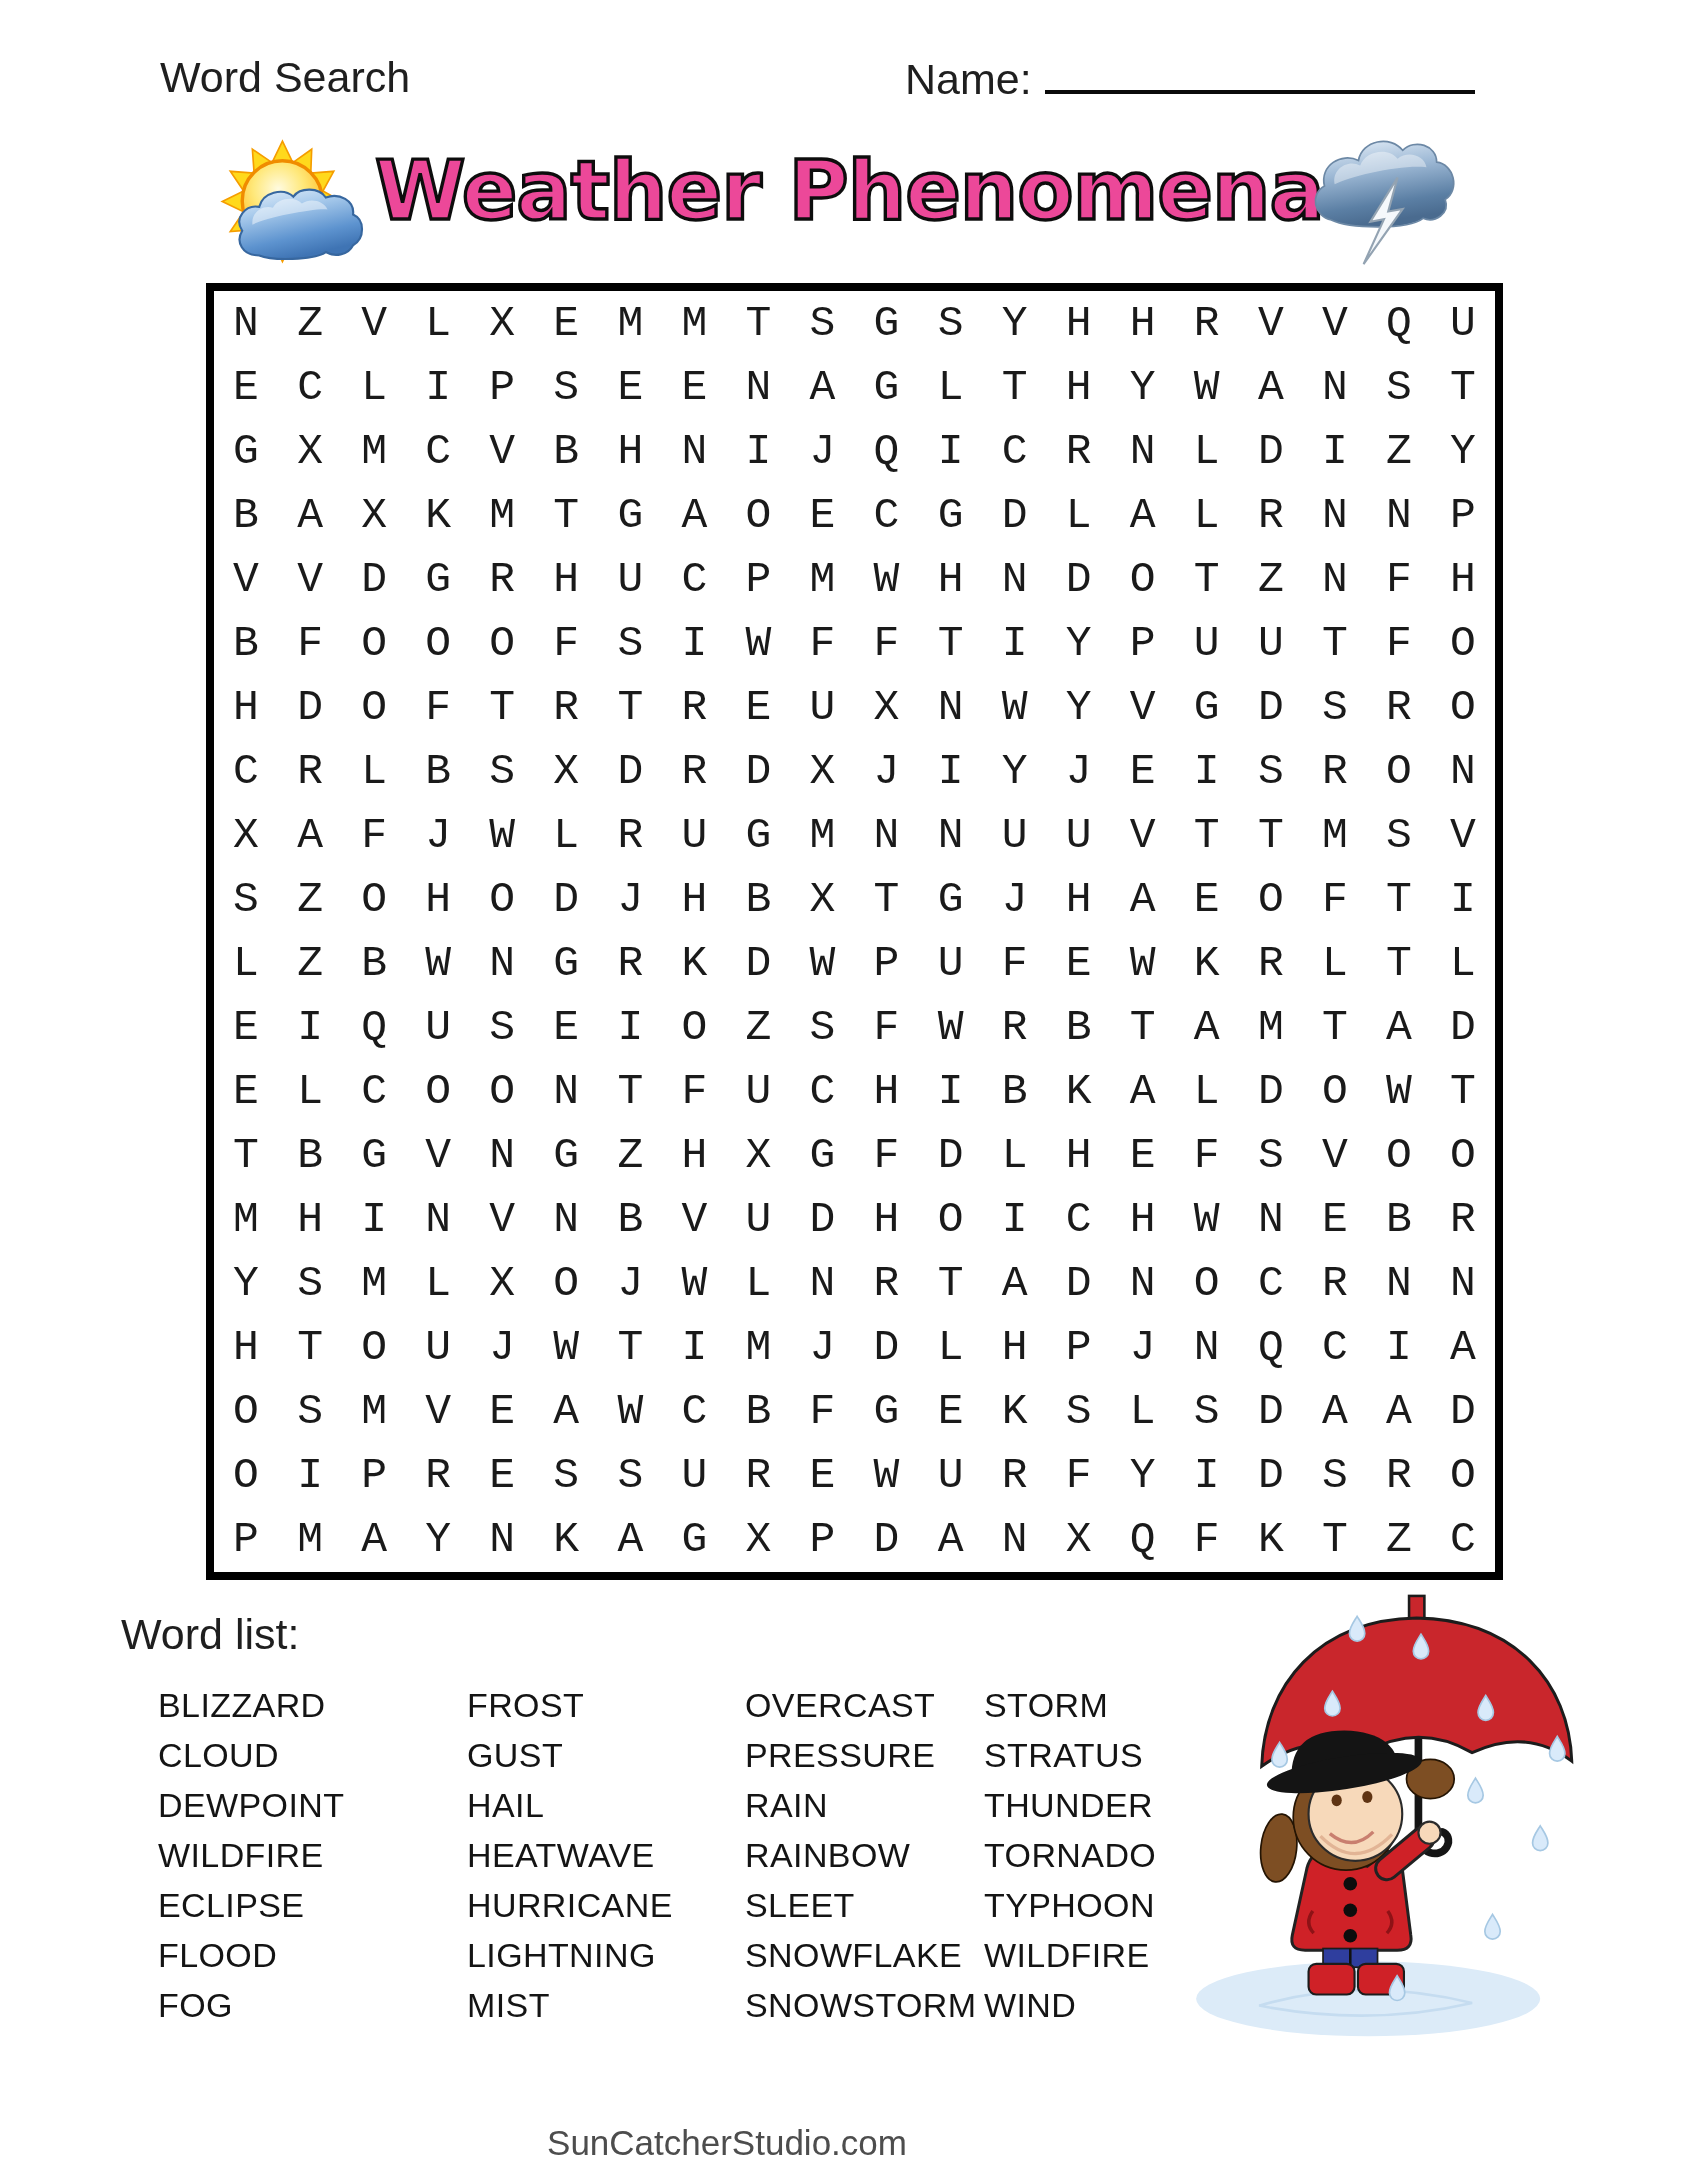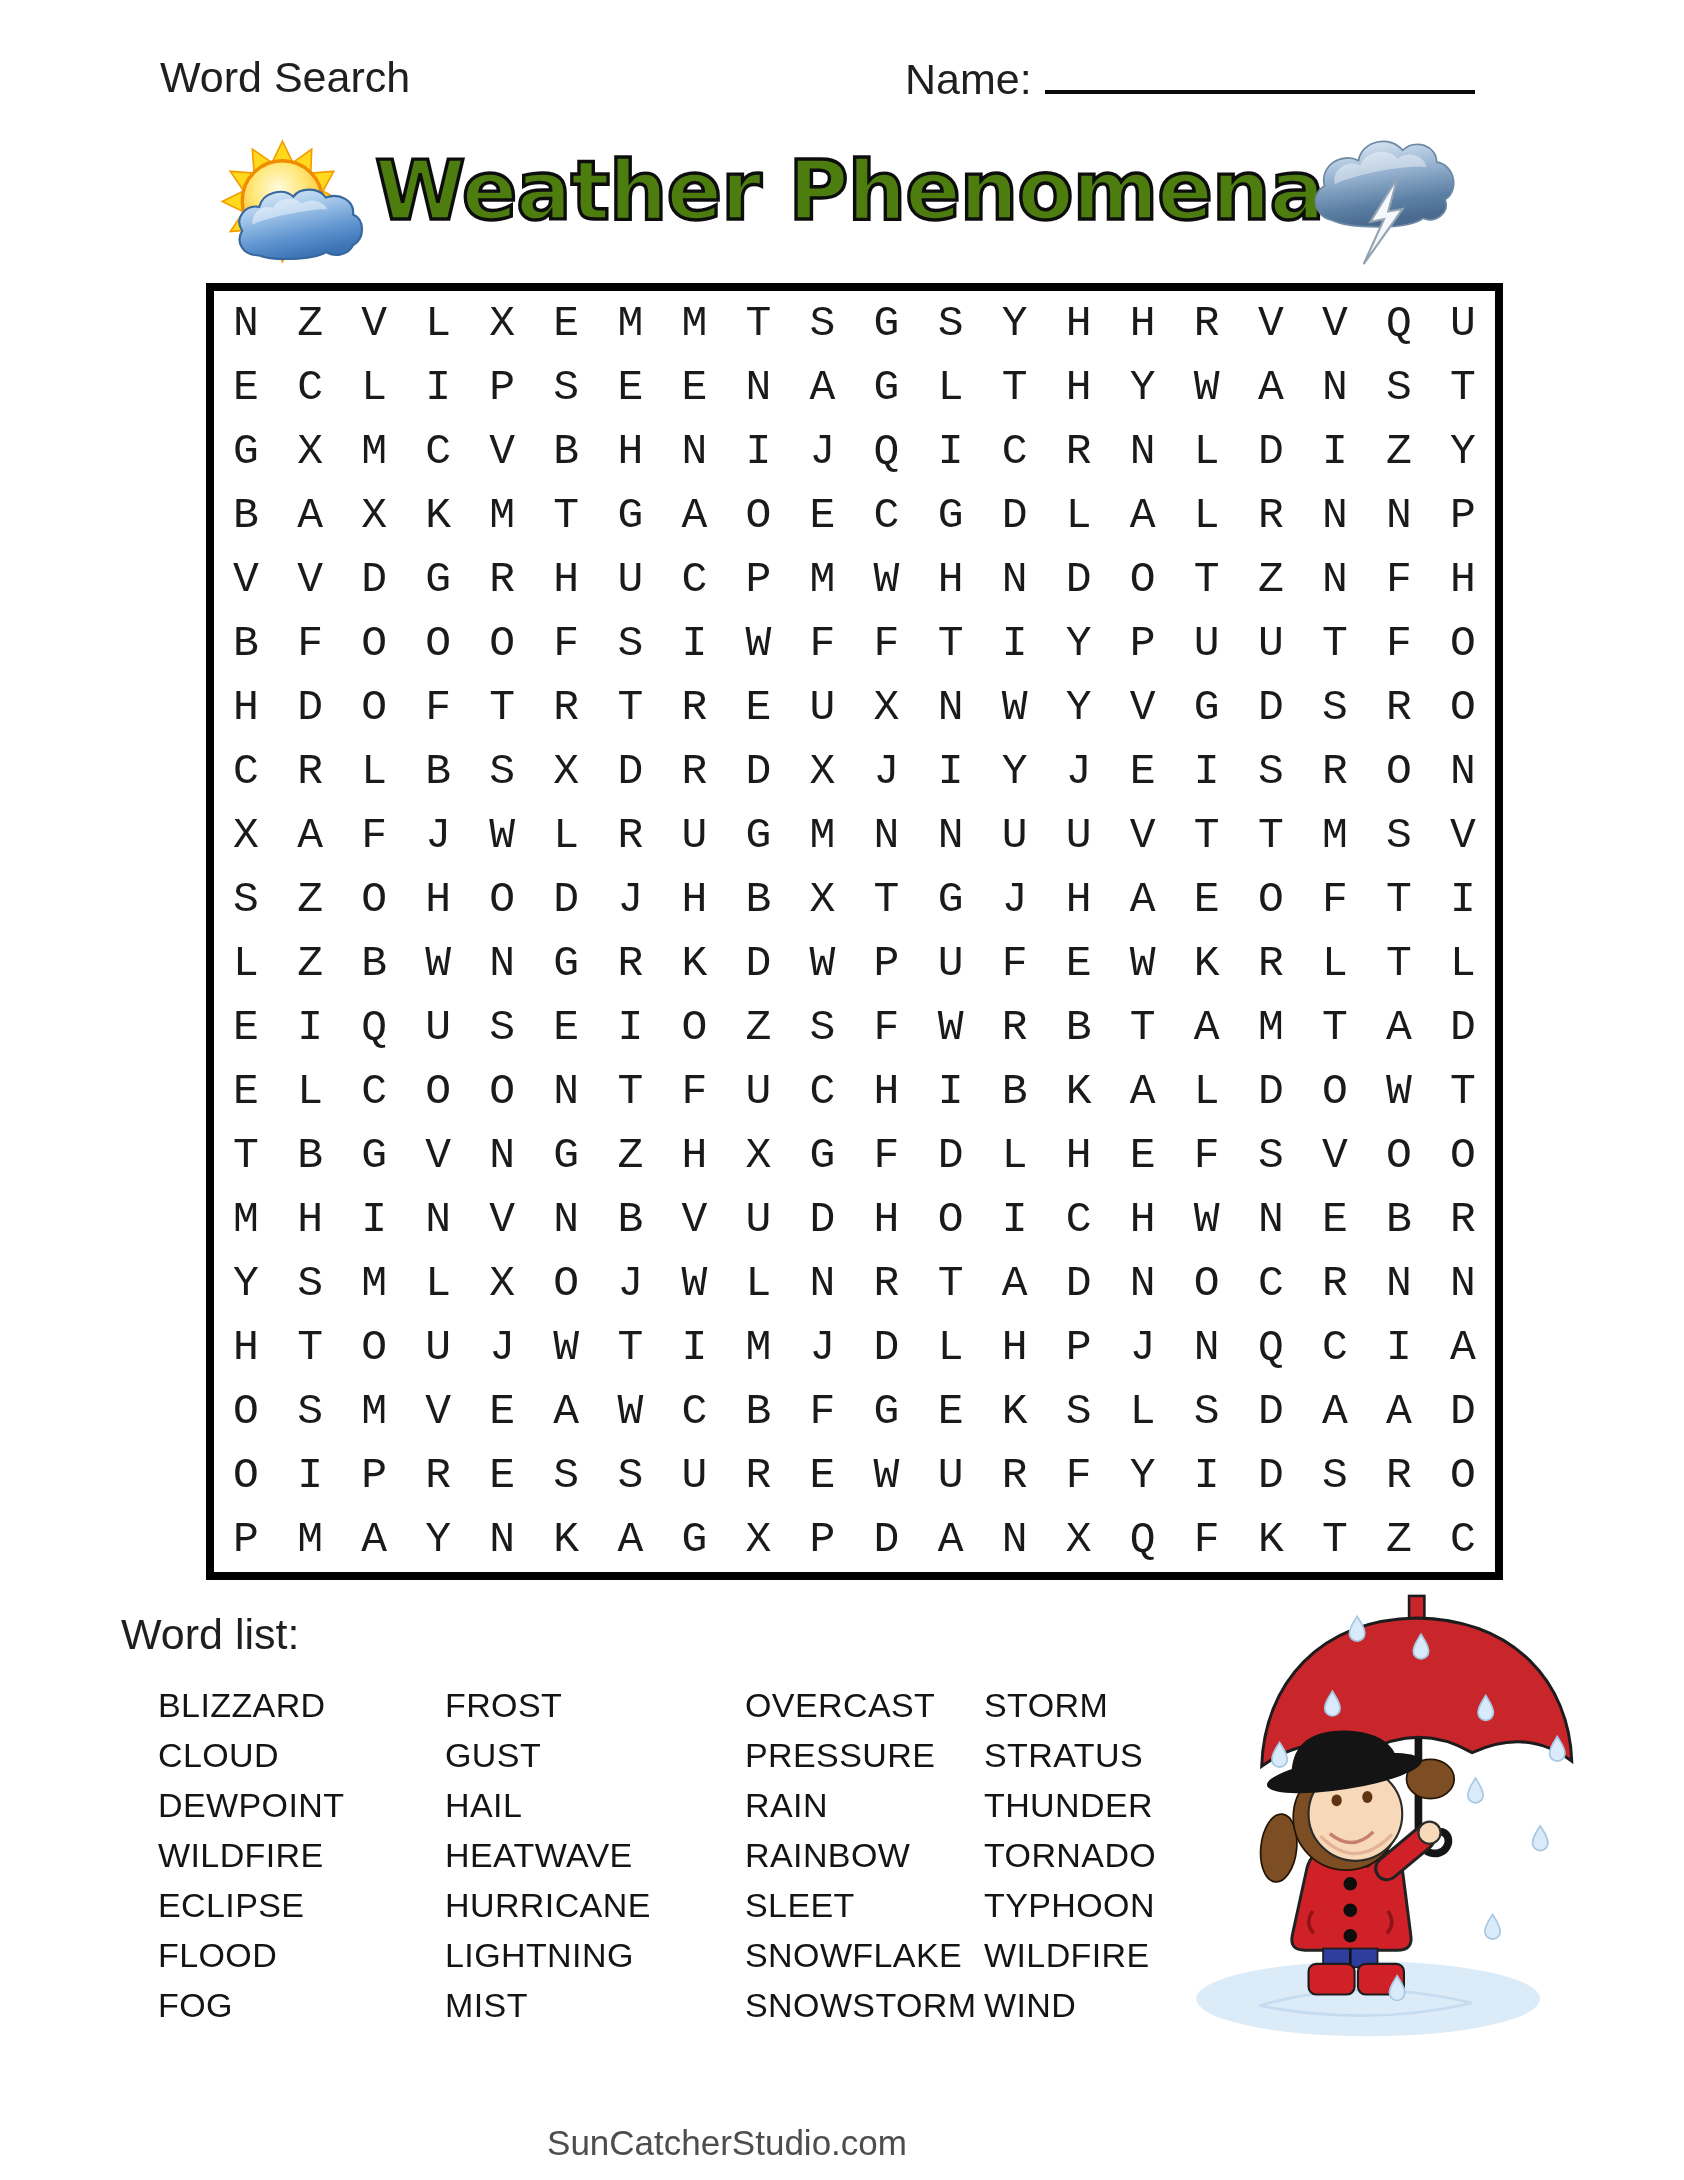--- a/index.html
+++ b/index.html
@@ -11,42 +11,42 @@
 
   
   .ws-label{position:absolute;left:160px;top:53px;font-size:43px;color:#1f1f1f;}
   .name-row{position:absolute;left:905px;top:53px;font-size:43px;color:#1f1f1f;white-space:nowrap;}
   .name-line{display:inline-block;width:430px;height:37px;border-bottom:4.3px solid #0a0a0a;margin-left:13.6px;vertical-align:baseline;}
 
   
   .title-text{
     position:absolute;left:375px;top:143px;width:920px;text-align:center;
     font-family:"DejaVu Sans",sans-serif;font-weight:bold;font-size:82px;
-    color:#4d7c0f;-webkit-text-stroke:3.4px #0d0d0d;letter-spacing:-0.9px;white-space:nowrap;
+    color:#ec4899;-webkit-text-stroke:3.4px #0d0d0d;letter-spacing:-0.9px;white-space:nowrap;
   }
   .icon{position:absolute;}
   .icon.sun{left:203px;top:119px;}
   .icon.storm{left:1302px;top:118px;}
 
   
   .grid-box{
     position:absolute;left:206px;top:283px;width:1281px;height:1281px;
     border:8.5px solid #000;background:#fff;
     display:grid;grid-template-columns:repeat(20,1fr);grid-template-rows:repeat(20,1fr);
   }
   .cell{
     display:flex;align-items:center;justify-content:center;
     font-family:"Liberation Mono","DejaVu Sans Mono",monospace;
     font-size:43px;color:#1a1a1a;line-height:1;
   }
 
   
   .wl-heading{position:absolute;left:121px;top:1610px;font-size:43px;color:#1f1f1f;}
   .wl-col{position:absolute;top:1680px;}
-  .wl-col0{left:158px;} .wl-col1{left:445px;} .wl-col2{left:745px;} .wl-col3{left:984px;}
+  .wl-col0{left:158px;} .wl-col1{left:467px;} .wl-col2{left:745px;} .wl-col3{left:984px;}
   .wl-item{font-size:34px;color:#141414;line-height:50px;letter-spacing:0.4px;}
 
   
   .footer{position:absolute;left:0;top:2123px;width:1454px;text-align:center;font-size:35px;color:#4d4d4d;}
 
   .illustration{position:absolute;left:1191px;top:1584px;}
 </style>
 </head>
 <body>
 

